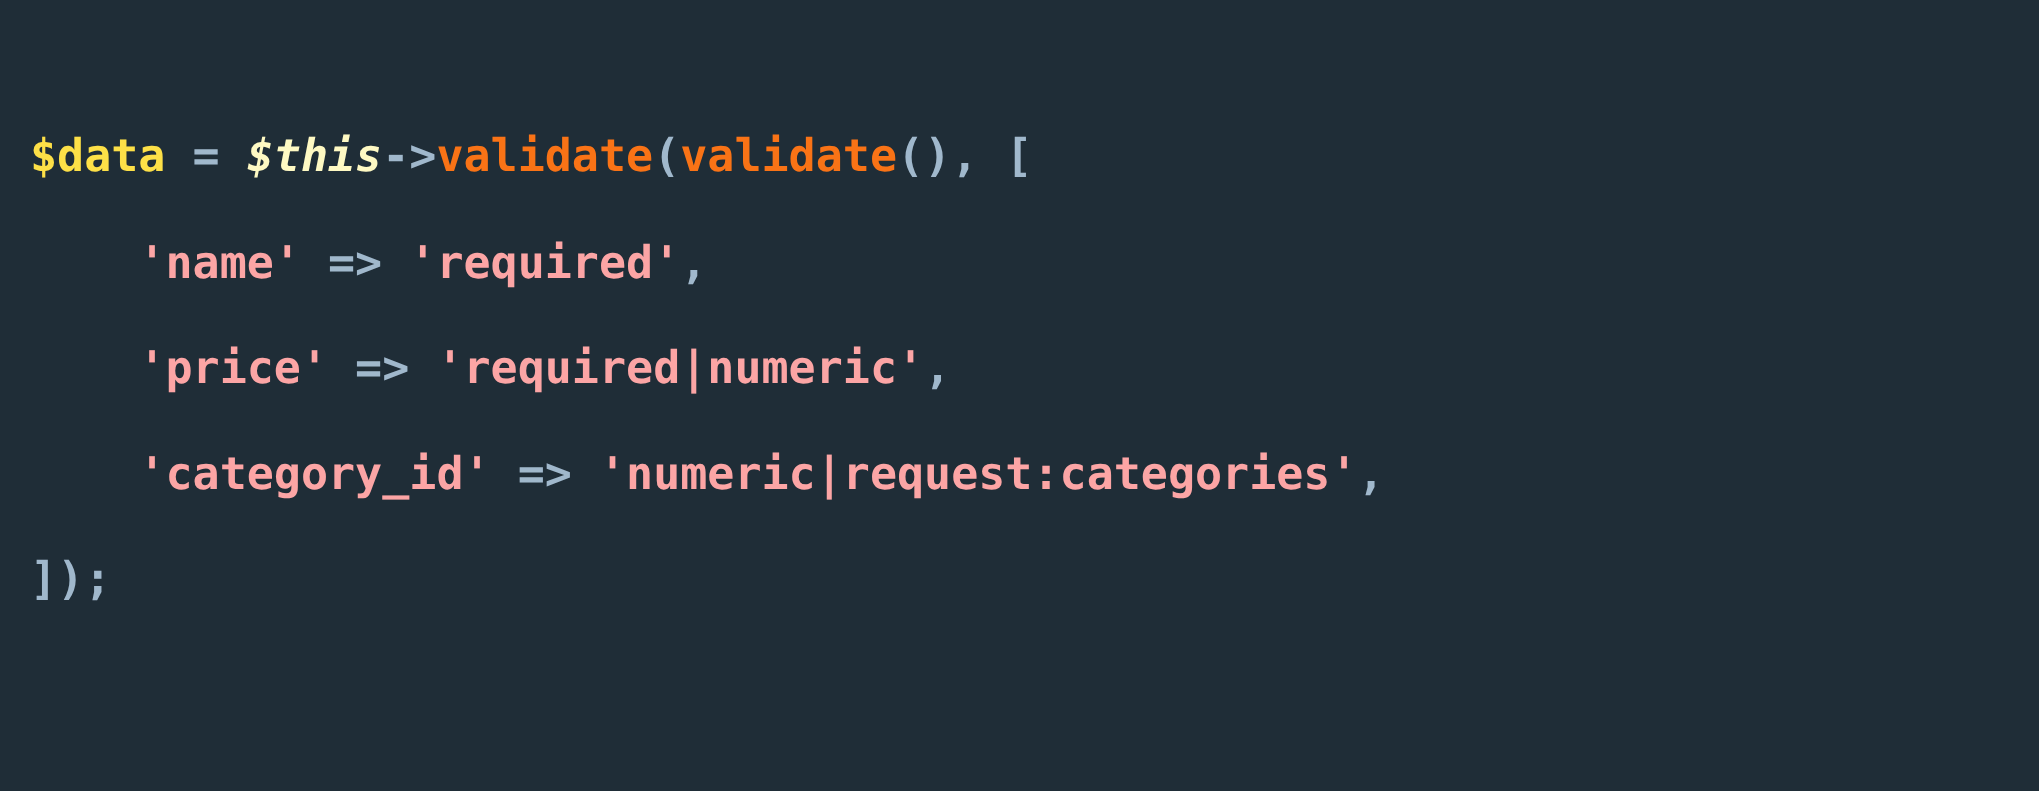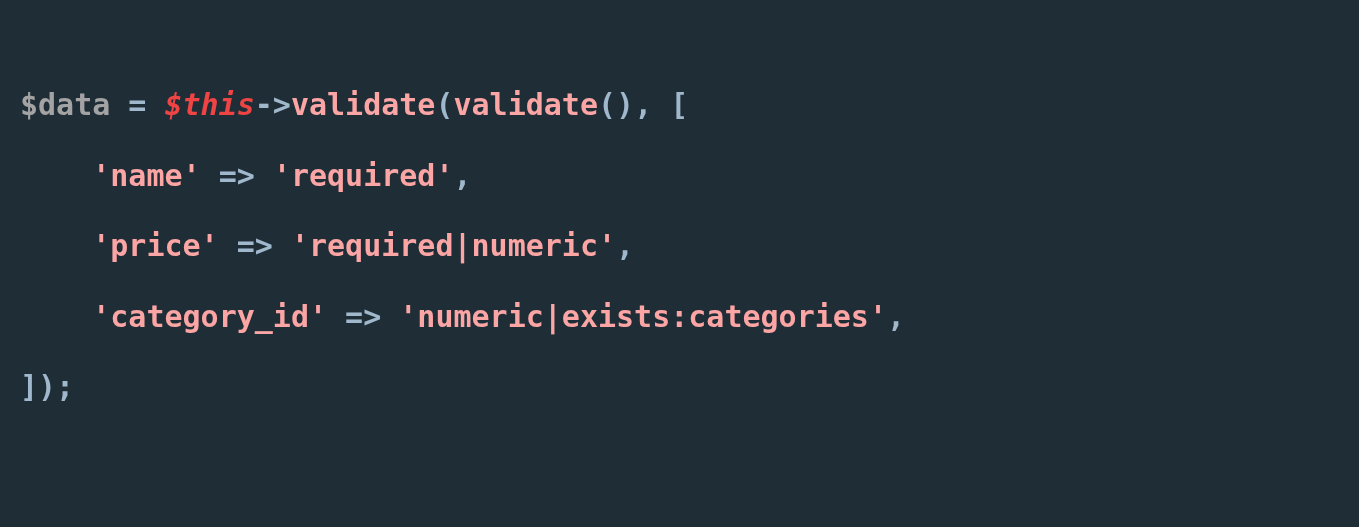--- a/index.html
+++ b/index.html
@@ -16,31 +16,31 @@
       font-weight: bold;
       padding: 70px 20px 20px 20px;
       color: #a0b8cc;
       overflow: hidden;
     }
     pre {
       margin: 0;
       line-height: 2.35;
       white-space: pre;
     }
-    .var { color: #a3a3a3; }
+    .var { color: #fde047; }
     .op { color: #a0b8cc; }
-    .this { color: #ef4444; font-style: italic; }
+    .this { color: #fef9c3; font-style: italic; }
     .arrow { color: #a0b8cc; }
-    .fn { color: #fca5a5; }
+    .fn { color: #f97316; }
     .paren { color: #a0b8cc; }
     .bracket { color: #a0b8cc; }
     .str { color: #fca5a5; }
     .comma { color: #a0b8cc; }
     .fat { color: #a0b8cc; }
   </style>
 </head>
 <body>
 
 <pre><span class="var">$data</span><span class="op"> = </span><span class="this">$this</span><span class="arrow">-&gt;</span><span class="fn">validate</span><span class="paren">(</span><span class="fn">validate</span><span class="paren">()</span><span class="comma">, </span><span class="bracket">[</span>
 <span>    </span><span class="str">'name'</span><span class="fat"> =&gt; </span><span class="str">'required'</span><span class="comma">,</span>
 <span>    </span><span class="str">'price'</span><span class="fat"> =&gt; </span><span class="str">'required|numeric'</span><span class="comma">,</span>
-<span>    </span><span class="str">'category_id'</span><span class="fat"> =&gt; </span><span class="str">'numeric|exists:categories'</span><span class="comma">,</span>
+<span>    </span><span class="str">'category_id'</span><span class="fat"> =&gt; </span><span class="str">'numeric|request:categories'</span><span class="comma">,</span>
 <span class="bracket">]);</span></pre>
 
 </body></html>

